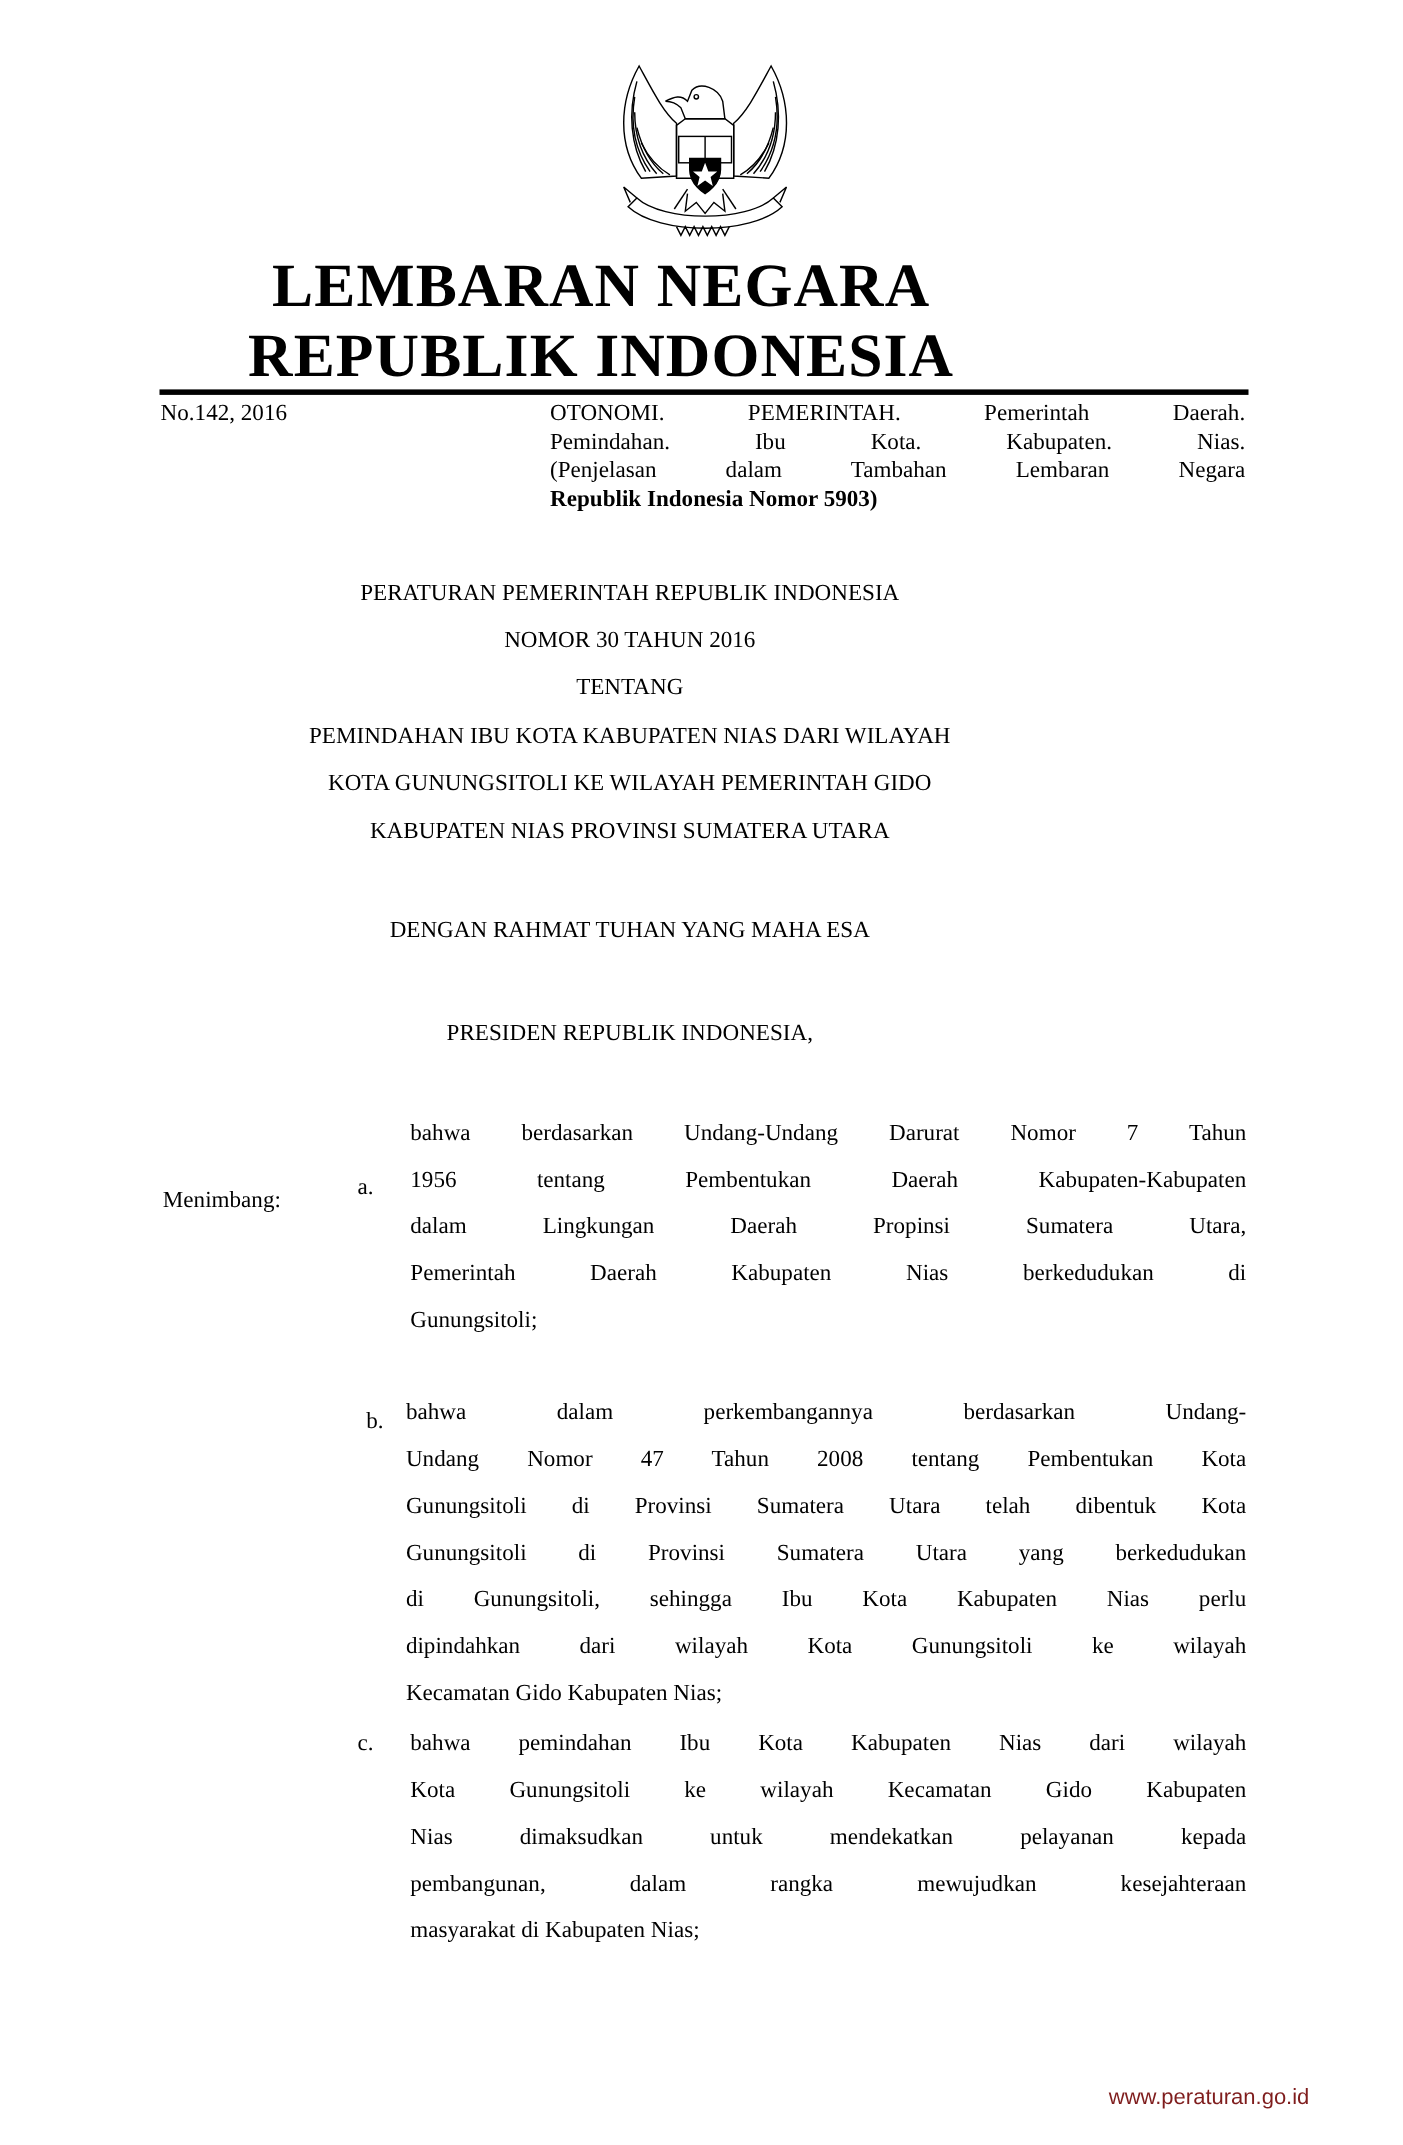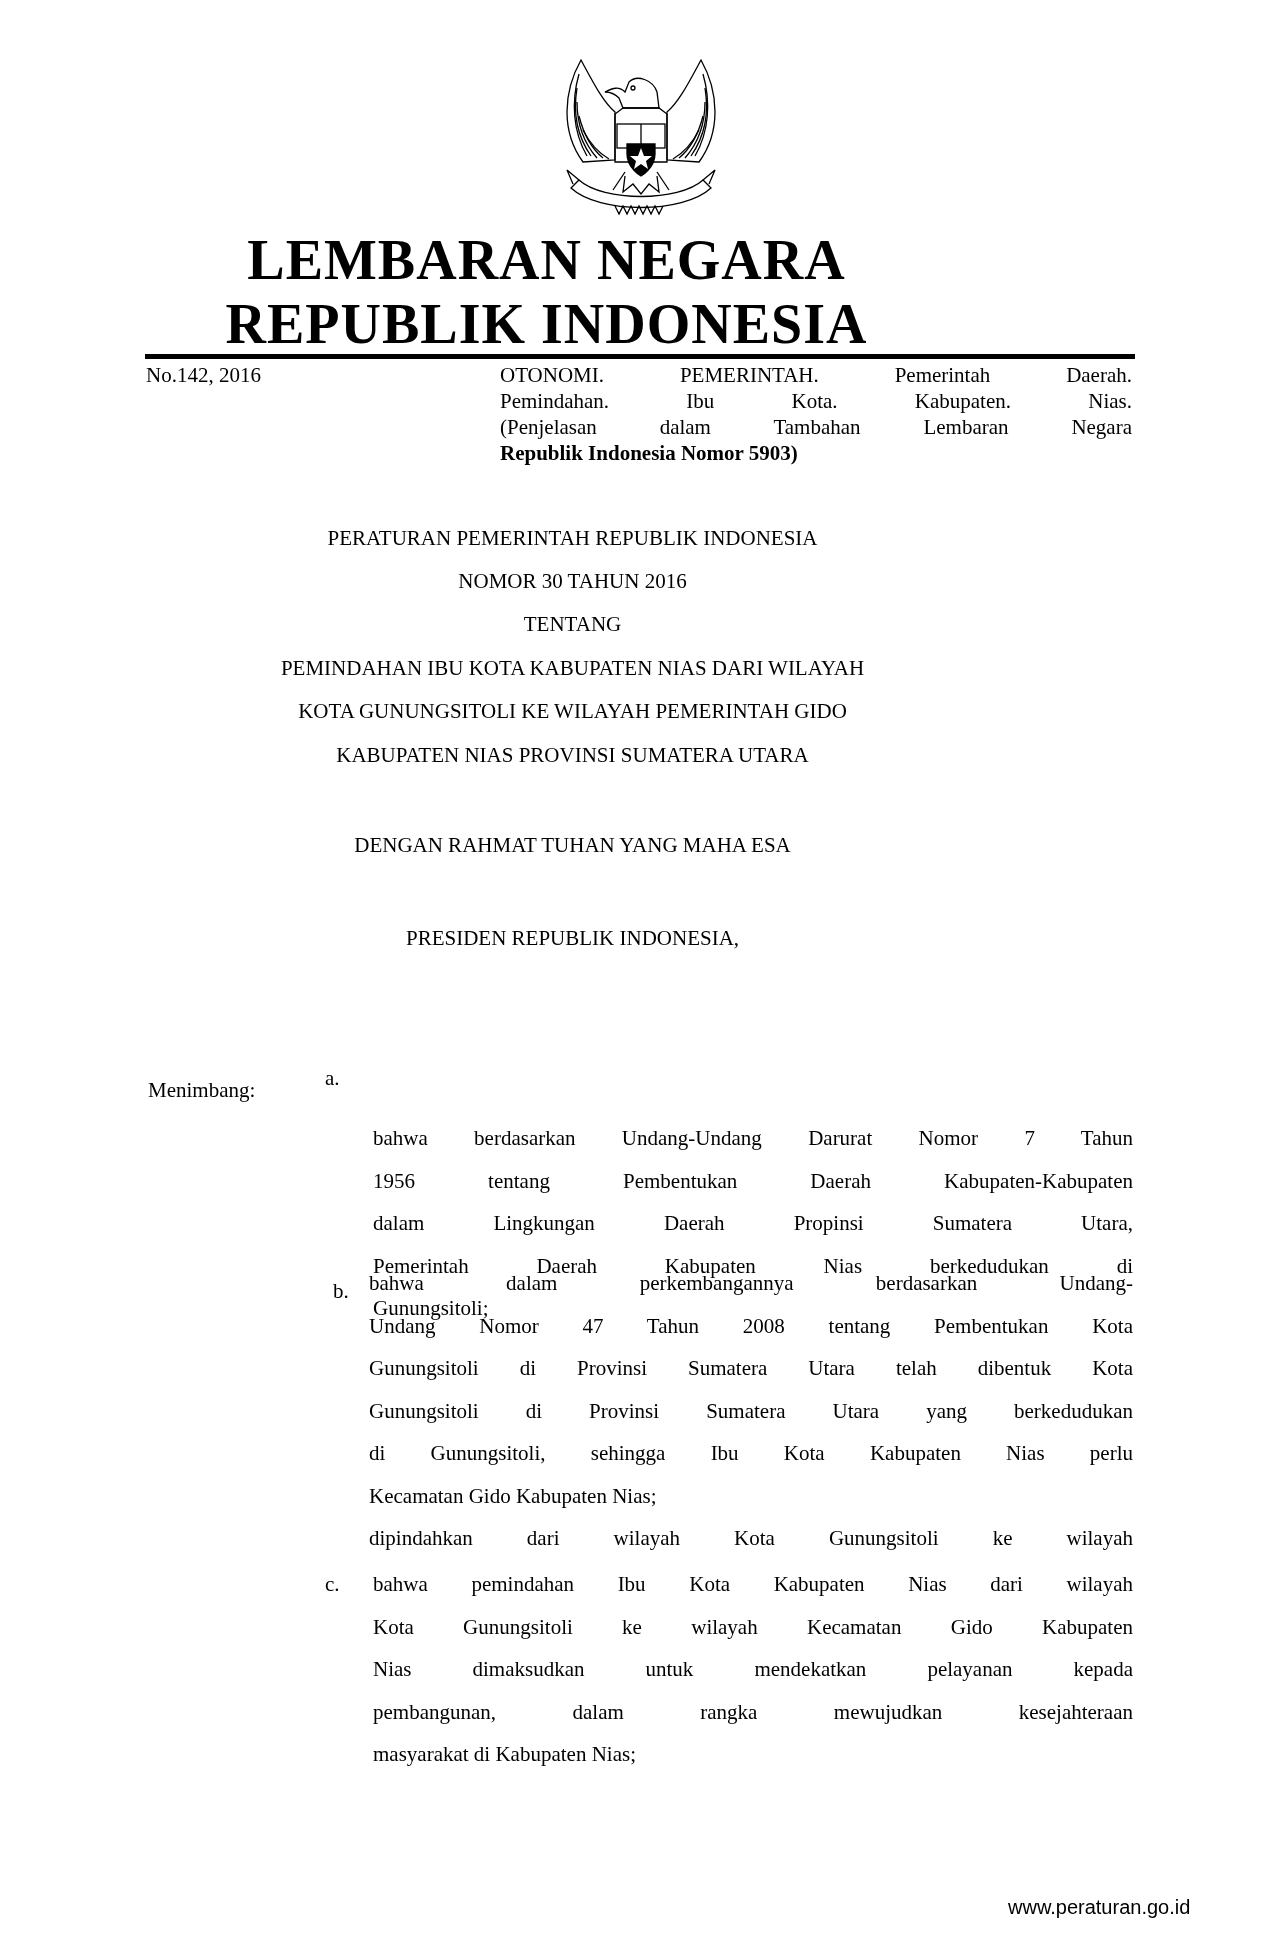--- a/index.html
+++ b/index.html
@@ -27,21 +27,21 @@
     font-size: 21px; line-height: 26px;
   }
   .considering-label { position: absolute; left: 148px; top: 1069px; font-size: 21px; line-height: 42px; }
   .item-letter { position: absolute; font-size: 21px; line-height: 42px; }
   .item-body { position: absolute; left: 373px; width: 760px; font-size: 21px; line-height: 42.5px; }
   .item-body span.line { display: block; text-align: justify; text-align-last: justify; white-space: nowrap; }
   .item-body span.line.last { text-align-last: left; }
   .watermark {
     position: absolute; left: 1008px; top: 1896px;
     font-family: "Liberation Sans", "DejaVu Sans", sans-serif;
-    font-size: 20px; color: #000000;
+    font-size: 20px; color: #7f1d1d;
   }
 </style>
 </head>
 <body>
 
 <svg class="emblem" viewBox="0 0 176 166">
   <g fill="none" stroke="#000" stroke-width="1.3">
 
     <path d="M28 8 C10 40 8 80 30 110 L62 108 L62 60 C50 50 40 30 28 8 Z"></path>
     <path d="M26 22 C18 50 20 80 34 104"></path>
@@ -97,37 +97,37 @@
 <div class="center-line" style="top:611px">TENTANG</div>
 <div class="center-line" style="top:655px">PEMINDAHAN IBU KOTA KABUPATEN NIAS DARI WILAYAH</div>
 <div class="center-line" style="top:698px">KOTA GUNUNGSITOLI KE WILAYAH PEMERINTAH GIDO</div>
 <div class="center-line" style="top:742px">KABUPATEN NIAS PROVINSI SUMATERA UTARA</div>
 <div class="center-line" style="top:832px">DENGAN RAHMAT TUHAN YANG MAHA ESA</div>
 <div class="center-line" style="top:925px">PRESIDEN REPUBLIK INDONESIA,</div>
 
 <div class="considering-label">Menimbang:</div>
 
 <div class="item-letter" style="left:325px; top:1057px">a.</div>
-<div class="item-body" style="top:1117px">
+<div class="item-body" style="top:1008px">
   <span class="line">bahwa berdasarkan Undang-Undang Darurat Nomor 7 Tahun</span>
   <span class="line">1956 tentang Pembentukan Daerah Kabupaten-Kabupaten</span>
   <span class="line">dalam Lingkungan Daerah Propinsi Sumatera Utara,</span>
   <span class="line">Pemerintah Daerah Kabupaten Nias berkedudukan di</span>
   <span class="line last">Gunungsitoli;</span>
 </div>
 
 <div class="item-letter" style="left:333px; top:1270px">b.</div>
 <div class="item-body" style="top:1262px; left:369px; width:764px">
   <span class="line">bahwa dalam perkembangannya berdasarkan Undang-</span>
   <span class="line">Undang Nomor 47 Tahun 2008 tentang Pembentukan Kota</span>
   <span class="line">Gunungsitoli di Provinsi Sumatera Utara telah dibentuk Kota</span>
   <span class="line">Gunungsitoli di Provinsi Sumatera Utara yang berkedudukan</span>
   <span class="line">di Gunungsitoli, sehingga Ibu Kota Kabupaten Nias perlu</span>
+  <span class="line">dipindahkan dari wilayah Kota Gunungsitoli ke wilayah</span>
   <span class="line last">Kecamatan Gido Kabupaten Nias;</span>
-  <span class="line">dipindahkan dari wilayah Kota Gunungsitoli ke wilayah</span>
 </div>
 
 <div class="item-letter" style="left:325px; top:1563px">c.</div>
 <div class="item-body" style="top:1563px">
   <span class="line">bahwa pemindahan Ibu Kota Kabupaten Nias dari wilayah</span>
   <span class="line">Kota Gunungsitoli ke wilayah Kecamatan Gido Kabupaten</span>
   <span class="line">Nias dimaksudkan untuk mendekatkan pelayanan kepada</span>
   <span class="line">pembangunan, dalam rangka mewujudkan kesejahteraan</span>
   <span class="line last">masyarakat di Kabupaten Nias;</span>
 </div>

